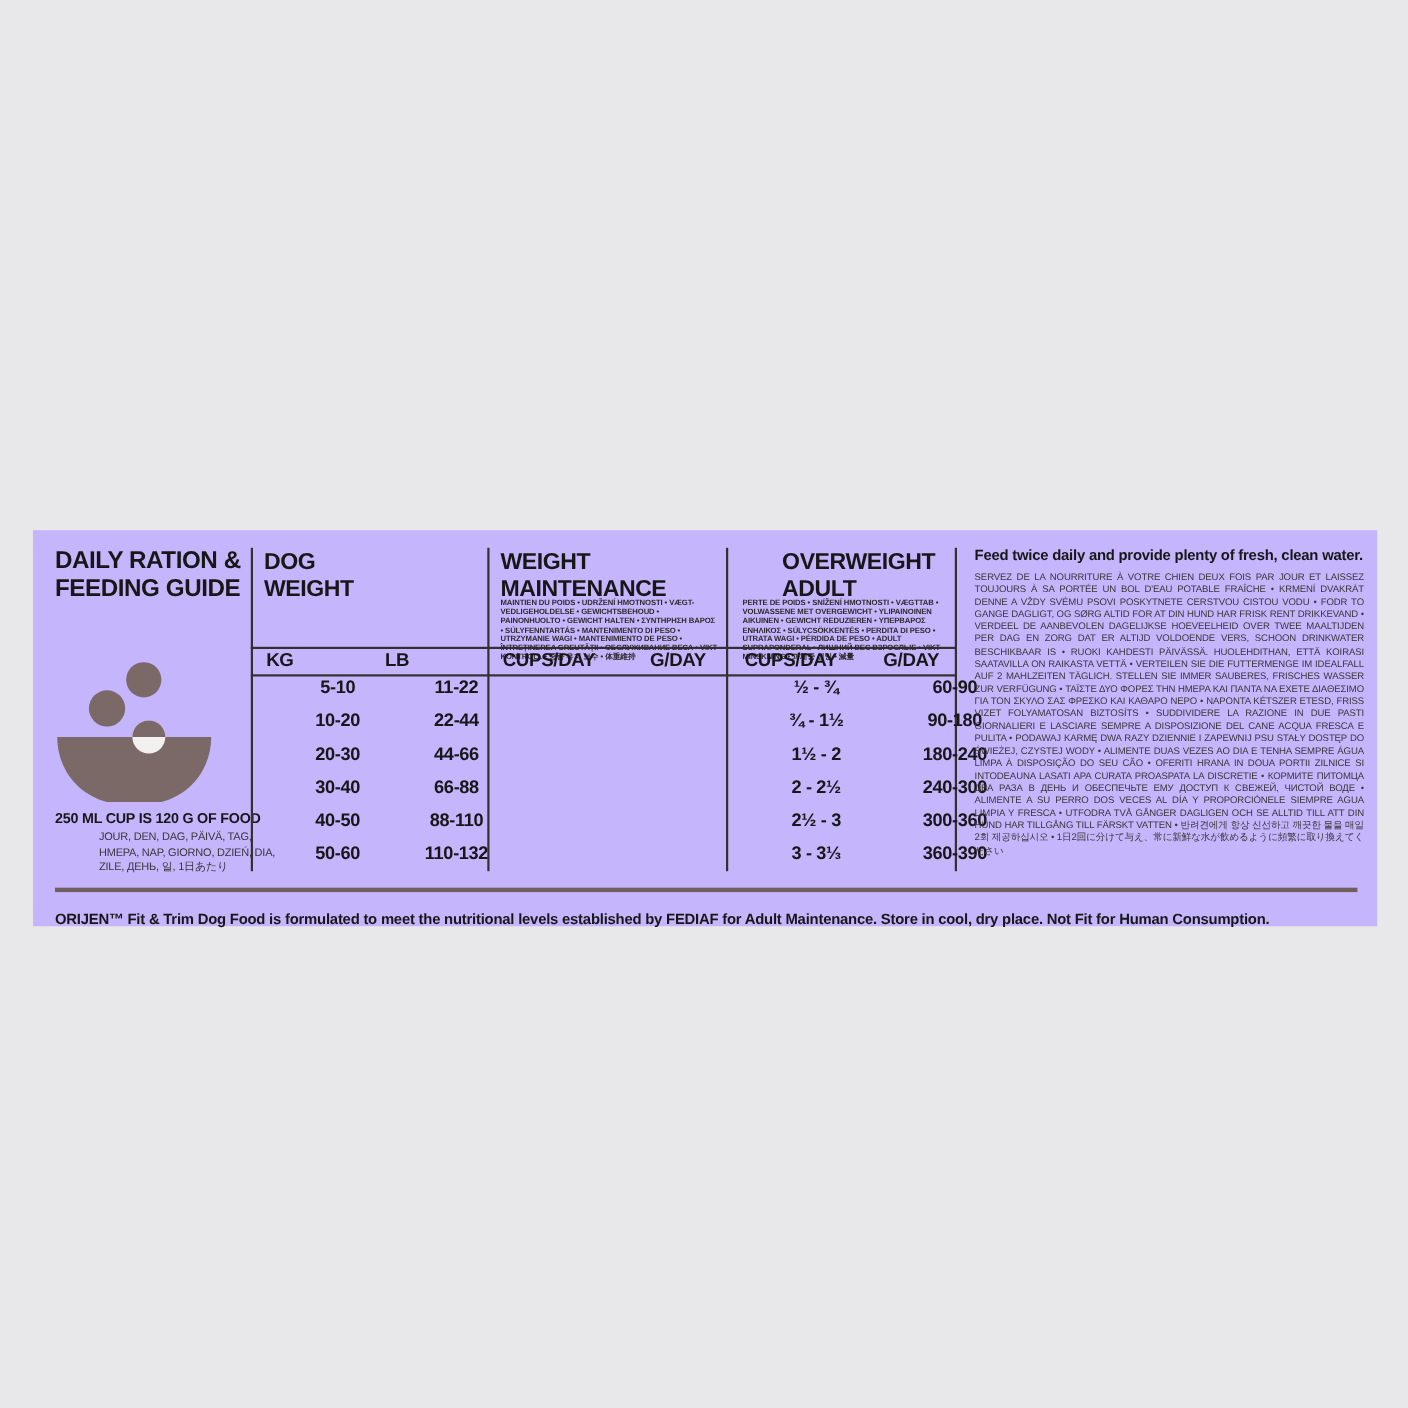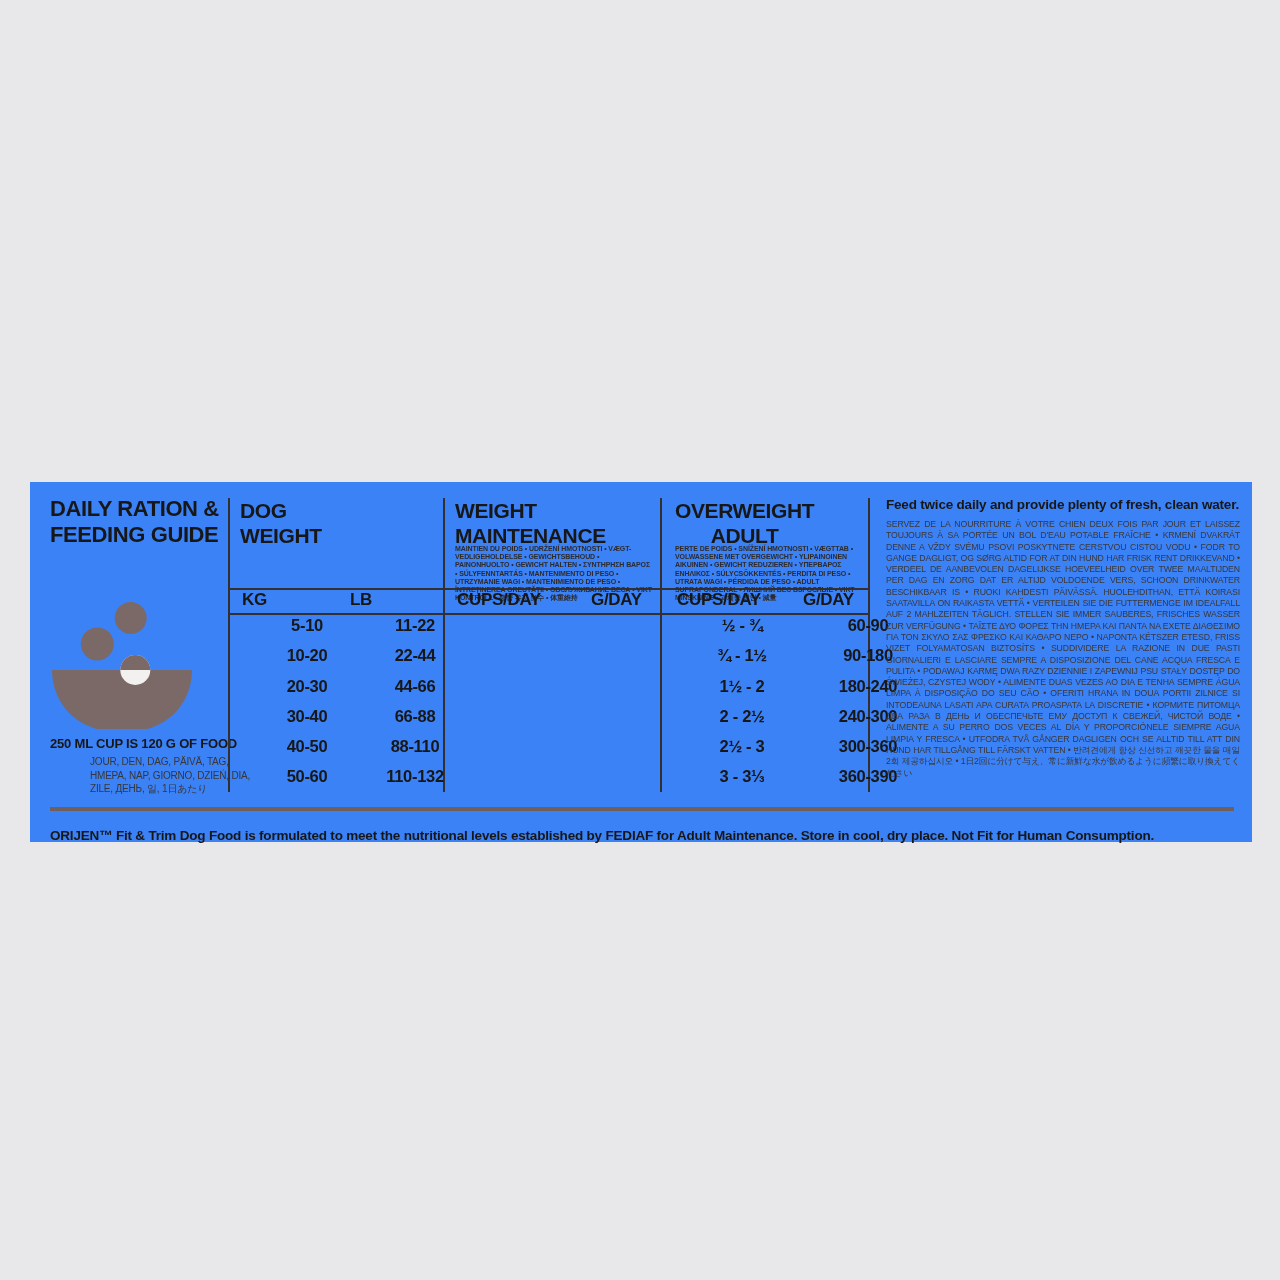--- a/index.html
+++ b/index.html
@@ -6,21 +6,21 @@
   body{
     width:1280px;height:1280px;
     background:#e8e7e9;
     font-family:"Liberation Sans","DejaVu Sans",sans-serif;
     color:#171717;
     position:relative;
     overflow:hidden;
   }
   .panel{
     position:absolute;left:30px;top:482px;width:1222px;height:360px;
-    background:#3b82f6;
+    background:#c4b5fd;
   }
   .abs{position:absolute;}
   
   .guide-title{left:20px;top:14px;font-size:22px;font-weight:bold;line-height:26px;letter-spacing:-0.4px;}
   .cup-note{left:20px;top:254px;font-size:13px;font-weight:bold;letter-spacing:-0.2px;}
   .cup-langs{left:20px;top:273px;width:165px;font-size:10px;line-height:13.5px;color:#3a3637;letter-spacing:-0.2px;margin-left:40px;}
   
   .vline{width:2px;top:16px;height:294px;background:#35302f;}
   .hline{left:198px;width:642px;height:1.5px;background:#35302f;}
   
@@ -90,21 +90,21 @@
   </div>
 
   <div class="abs sec-title" style="left:425px;">
     <div>WEIGHT</div>
     <div>MAINTENANCE</div>
   </div>
   <div class="abs sec-sub" style="left:425px;width:198px;">MAINTIEN DU POIDS • UDRŽENÍ HMOTNOSTI • VÆGT-VEDLIGEHOLDELSE • GEWICHTSBEHOUD • PAINONHUOLTO • GEWICHT HALTEN • ΣΥΝΤΗΡΗΣΗ ΒΑΡΟΣ • SÚLYFENNTARTÁS • MANTENIMENTO DI PESO • UTRZYMANIE WAGI • MANTENIMIENTO DE PESO • ÎNTREȚINEREA GREUTĂȚII • ОБСЛУЖИВАНИЕ ВЕСА • VIKT KONTROLL • 중량 유지 보수 • 体重維持</div>
   <div class="abs col-head" style="left:427px;">CUPS/DAY</div>
   <div class="abs col-head" style="left:561px;">G/DAY</div>
 
-  <div class="abs sec-title" style="left:645px;text-align:center;">
+  <div class="abs sec-title" style="left:681px;">
     <div>OVERWEIGHT</div>
     <div>ADULT</div>
   </div>
   <div class="abs sec-sub" style="left:645px;width:192px;">PERTE DE POIDS • SNÍŽENÍ HMOTNOSTI • VÆGTTAB • VOLWASSENE MET OVERGEWICHT • YLIPAINOINEN AIKUINEN • GEWICHT REDUZIEREN • ΥΠΕΡΒΑΡΟΣ ΕΝΗΛΙΚΟΣ • SÚLYCSÖKKENTÉS • PERDITA DI PESO • UTRATA WAGI • PÉRDIDA DE PESO • ADULT SUPRAPONDERAL • ЛИШНИЙ ВЕС ВЗРОСЛЫЕ • VIKT MINSKNING • 과체중 성인 • 減量</div>
   <div class="abs col-head" style="left:647px;">CUPS/DAY</div>
   <div class="abs col-head" style="left:773px;">G/DAY</div>
   <div class="abs rows" style="left:647px;">
     <div class="cell">½ - ¾</div>
     <div class="cell">¾ - 1½</div>
     <div class="cell">1½ - 2</div>

